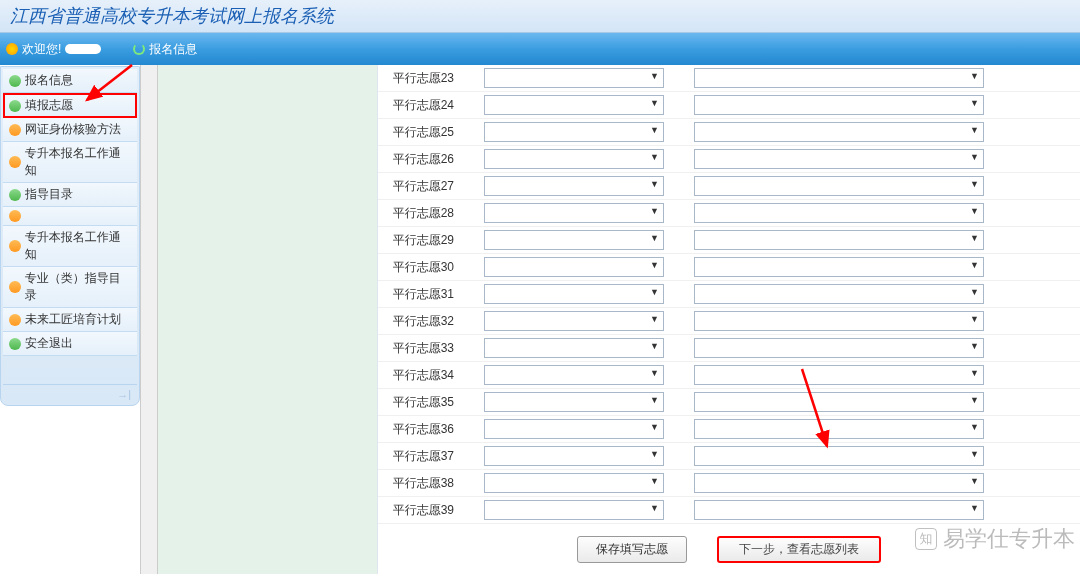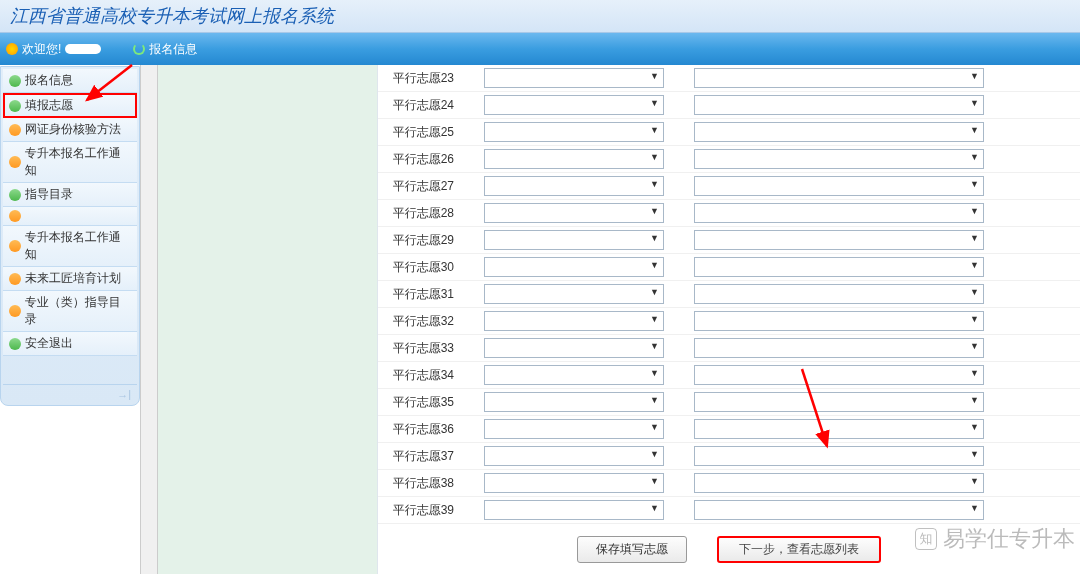--- a/index.html
+++ b/index.html
@@ -255,25 +255,25 @@
         </div>
         <div class="sidebar-item">
           <span class="sidebar-icon icon-orange"></span>
         </div>
         <div class="sidebar-item">
           <span class="sidebar-icon icon-orange"></span>
           <span>专升本报名工作通知</span>
         </div>
         <div class="sidebar-item">
           <span class="sidebar-icon icon-orange"></span>
+          <span>专业（类）指导目录</span>
+        </div>
+        <div class="sidebar-item">
+          <span class="sidebar-icon icon-orange"></span>
           <span>未来工匠培育计划</span>
-        </div>
-        <div class="sidebar-item">
-          <span class="sidebar-icon icon-orange"></span>
-          <span>专业（类）指导目录</span>
         </div>
         <div class="sidebar-item">
           <span class="sidebar-icon icon-green"></span>
           <span>安全退出</span>
         </div>
       </div>
     <div class="sidebar-footer">
       <span>→|</span>
     </div>
   </div>

